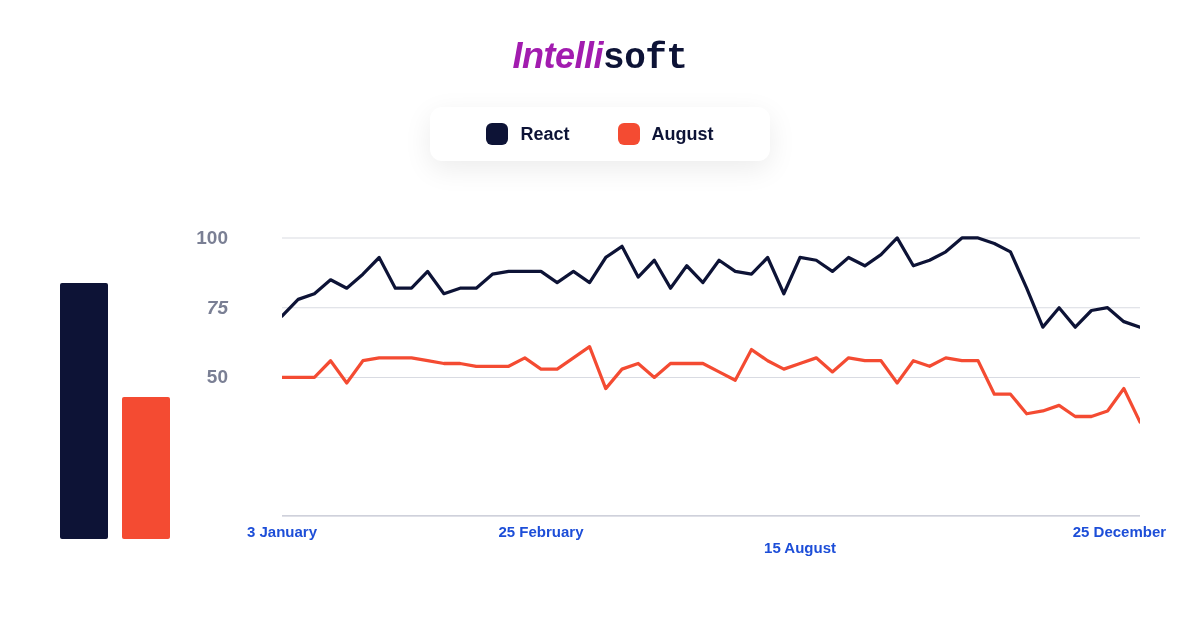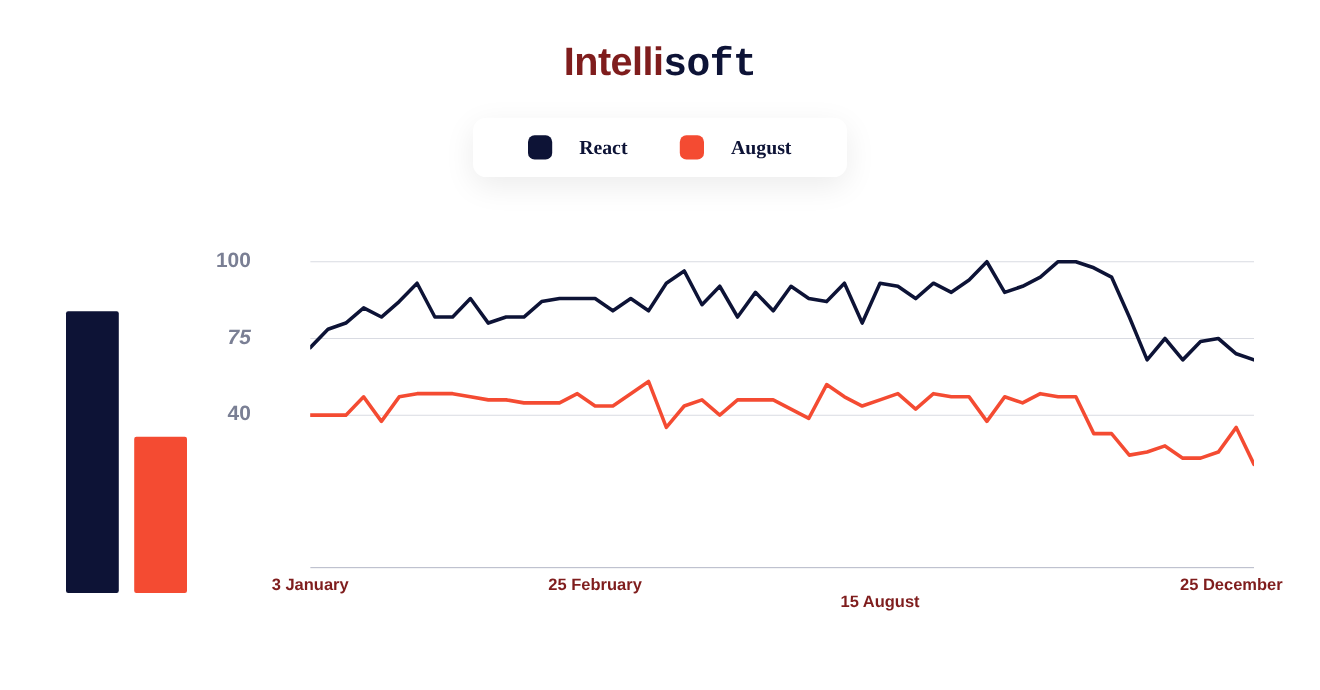--- a/index.html
+++ b/index.html
@@ -11,42 +11,41 @@
     position: relative;
     overflow: hidden;
   }
   .logo {
     text-align: center;
     padding-top: 35px;
     font-size: 36px;
     font-weight: 800;
     letter-spacing: -0.5px;
   }
-  .logo .logo-a { color: #7f1d1d; }
+  .logo .logo-a { color: #a21caf; font-style: italic; }
   .logo .logo-b { color: #0d1336; font-family: Liberation Mono, monospace; }
   .legend {
     margin: 28px auto 0 auto;
     width: 340px;
     background: #ffffff;
     border-radius: 12px;
     box-shadow: 0 8px 28px rgba(0,0,0,0.08);
     display: flex;
     align-items: center;
     justify-content: center;
     gap: 48px;
     padding: 16px 24px;
   }
   .legend-item {
     display: flex;
     align-items: center;
-    gap: 24px;
+    gap: 12px;
     font-size: 18px;
     font-weight: 700;
     color: #0d1336;
-    font-family: Liberation Serif, serif;
   }
   .swatch {
     width: 22px;
     height: 22px;
     border-radius: 6px;
   }
   .swatch.react   { background: #0d1336; }
   .swatch.angular { background: #f44b32; }
 
   .main-area {
@@ -118,21 +117,21 @@
     position: absolute;
     left: 42px;
     right: 0;
     bottom: 30px;
     height: 24px;
   }
   .x-tick {
     position: absolute;
     top: 0;
     font-size: 15px;
-    color: #7f1d1d;
+    color: #1d4ed8;
     font-weight: 600;
     transform: translateX(-50%);
     white-space: nowrap;
   }
 </style>
 </head>
 <body>
 
 <div class="logo">
   <span class="logo-a">Intelli</span><span class="logo-b">soft</span>
@@ -150,21 +149,21 @@
 </div>
 
 <div class="main-area">
   <div class="bars">
     <div class="bar react" id="bar-react" style="height: 256.5px;"></div>
     <div class="bar angular" id="bar-angular" style="height: 142.5px;"></div>
   </div>
 
   <div class="chart-wrap">
     <div class="y-ticks" id="y-ticks">
-        <div class="y-tick" style="top: 54.5455%;">40</div>
+        <div class="y-tick" style="top: 54.5455%;">50</div>
         <div class="y-tick" style="top: 31.8182%; font-style: italic;">75</div>
         <div class="y-tick" style="top: 9.09091%;">100</div>
       </div>
     <div class="plot">
       <svg id="plot-svg" viewBox="0 0 860 300" preserveAspectRatio="none">
           <line x1="0" x2="860" y1="163.63636363636365" y2="163.63636363636365" class="gridline"></line>
           <line x1="0" x2="860" y1="95.45454545454547" y2="95.45454545454547" class="gridline"></line>
           <line x1="0" x2="860" y1="27.27272727272731" y2="27.27272727272731" class="gridline"></line>
           <line x1="0" x2="860" y1="299" y2="299" class="axisline"></line>
           <path d="M0.0 103.6 L16.2 87.3 L32.5 81.8 L48.7 68.2 L64.9 76.4 L81.1 62.7 L97.4 46.4 L113.6 76.4 L129.8 76.4 L146.0 60.0 L162.3 81.8 L178.5 76.4 L194.7 76.4 L210.9 62.7 L227.2 60.0 L243.4 60.0 L259.6 60.0 L275.8 70.9 L292.1 60.0 L308.3 70.9 L324.5 46.4 L340.8 35.5 L357.0 65.5 L373.2 49.1 L389.4 76.4 L405.7 54.5 L421.9 70.9 L438.1 49.1 L454.3 60.0 L470.6 62.7 L486.8 46.4 L503.0 81.8 L519.2 46.4 L535.5 49.1 L551.7 60.0 L567.9 46.4 L584.2 54.5 L600.4 43.6 L616.6 27.3 L632.8 54.5 L649.1 49.1 L665.3 40.9 L681.5 27.3 L697.7 27.3 L714.0 32.7 L730.2 40.9 L746.4 76.4 L762.6 114.5 L778.9 95.5 L795.1 114.5 L811.3 98.2 L827.5 95.5 L843.8 109.1 L860.0 114.5" class="line react"></path>

